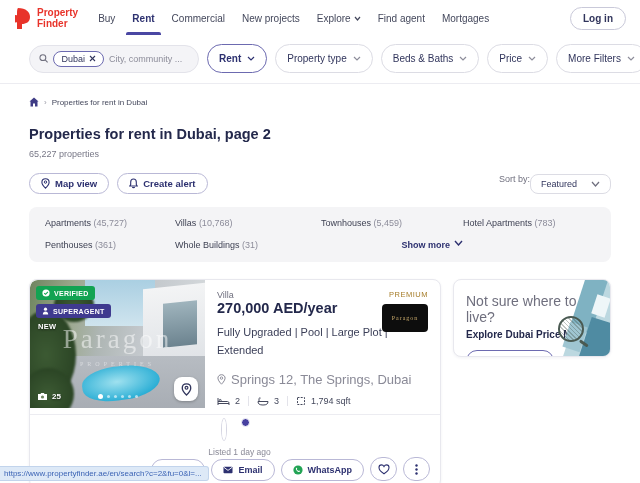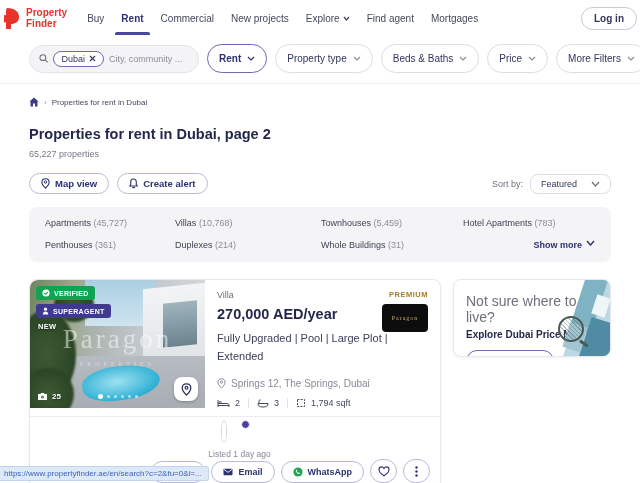--- a/index.html
+++ b/index.html
@@ -1,20 +1,20 @@
 <!DOCTYPE html>
 <html><head>
 <meta charset="utf-8">
 <style>
   * { margin:0; padding:0; box-sizing:border-box; }
   html,body { width:640px; height:483px; overflow:hidden; background:#fff;
     font-family:"Liberation Sans", sans-serif; color:#31355c; position:relative; }
 
   
-  .topbar { display:flex; align-items:center; height:37px; padding:0 3px; background:#fff; }
+  .topbar { display:flex; align-items:center; height:37px; padding:0 14px; background:#fff; }
   .logo { display:flex; align-items:center; gap:4px; cursor:pointer; }
   .logo-text { color:#e8332a; font-size:10px; font-weight:bold; line-height:1.05; }
   .main-nav { display:flex; align-items:center; gap:17px; margin-left:20px; }
   .nav-item { font-size:10px; color:#44485c; position:relative; padding:11px 0; cursor:pointer; display:flex; align-items:center; gap:3px; }
   .nav-item.active { color:#2d3170; font-weight:bold; }
   .nav-item.active::after { content:""; position:absolute; left:-6px; right:-6px; bottom:0; height:3px; background:#4a47a3; border-radius:2px 2px 0 0; }
   .login-btn { margin-left:auto; border:1px solid #c9c9d9; border-radius:14px; padding:5px 12px; font-size:10px; font-weight:bold; color:#31355c; background:#fff; cursor:pointer; }
 
   
   .search-row { display:flex; align-items:center; gap:8px; padding:7px 14px 10px 29px; border-bottom:1px solid #ececf1; }
@@ -27,21 +27,21 @@
 
   
   .main { padding:0 29px; }
   .breadcrumb { display:flex; align-items:center; gap:5px; margin-top:13px; font-size:8px; color:#44485c; }
   .crumb-sep { color:#9a9aa6; font-size:8px; }
   .page-title { font-size:14.5px; font-weight:bold; color:#23284b; margin-top:19px; }
   .prop-count { font-size:9px; color:#787887; margin-top:7px; }
 
   .toolbar { display:flex; align-items:center; gap:8px; margin-top:14px; }
   .pill-btn { display:flex; align-items:center; gap:5px; border:1px solid #b9b8d6; border-radius:14px; padding:4px 11px; font-size:9.5px; font-weight:bold; color:#2d3170; background:#fff; cursor:pointer; }
-  .sort-wrap { margin-left:auto; display:flex; align-items:center; gap:7px; }
+  .sort-wrap { margin-left:auto; display:flex; }
   .sort-label { font-size:9px; color:#6f6f7e; }
   .sort-select { display:flex; align-items:center; gap:14px; border:1px solid #dcdce4; border-radius:8px; padding:4px 10px; font-size:9px; color:#31355c; background:#fff; cursor:pointer; }
 
   .categories { margin-top:13px; background:#f4f4f6; border-radius:8px; padding:11px 16px 12px; display:grid; grid-template-columns:130px 146px 142px 1fr; row-gap:12px; font-size:9px; }
   .cat-item { cursor:pointer; }
   .cat-label { color:#3f4254; }
   .cat-count { color:#8c8c9a; }
   .show-more { justify-self:end; display:flex; align-items:flex-start; gap:4px; font-weight:bold; color:#2d3170; cursor:pointer; }
 
   
@@ -77,26 +77,26 @@
   .watermark-sub { position:absolute; left:0; right:0; top:63%; text-align:center; font-family:"Liberation Serif",serif; font-size:6px; color:rgba(255,255,255,.45); letter-spacing:4px; }
   .photo-count { position:absolute; left:7px; bottom:7px; display:flex; align-items:center; gap:4px; color:#fff; font-size:8px; font-weight:bold; text-shadow:0 1px 2px rgba(0,0,0,.5); }
   .dots { position:absolute; left:0; right:0; bottom:9px; display:flex; justify-content:center; gap:4px; }
   .dot { width:3px; height:3px; border-radius:50%; background:rgba(255,255,255,.6); }
   .dot.on { width:5px; height:5px; background:#fff; margin-top:-1px; }
   .map-pin-btn { position:absolute; right:7px; bottom:7px; width:24px; height:24px; background:#fff; border:none; border-radius:8px; display:flex; align-items:center; justify-content:center; cursor:pointer; box-shadow:0 1px 3px rgba(0,0,0,.25); }
 
   .card-info { flex:1; padding:10px 12px 8px; position:relative; }
   .type-row { display:flex; justify-content:space-between; align-items:flex-start; }
   .ptype { font-size:9px; color:#6f6f7e; }
-  .premium { font-size:7.5px; font-weight:bold; color:#a57c28; letter-spacing:.5px; }
-  .price { font-size:14.5px; font-weight:bold; color:#23284b; margin-top:6px; }
+  .premium { font-size:7.5px; font-weight:normal; color:#a57c28; letter-spacing:.5px; }
+  .price { font-size:14.5px; font-weight:bold; color:#23284b; }
   .agency-logo { position:absolute; right:12px; top:24px; width:46px; height:28px; border-radius:4px; display:flex; flex-direction:column; align-items:center; justify-content:center; }
   .agency-logo.dark { background:#0d0d0d; color:#c8a96a; font-family:"Liberation Serif",serif; font-size:6px; letter-spacing:1px; }
   .listing-title { font-size:11px; color:#3b3f58; margin-top:8px; max-width:196px; line-height:1.6; }
-  .loc-row { display:flex; align-items:center; gap:5px; margin-top:13px; font-size:10px; color:#8a8a97; }
+  .loc-row { display:flex; align-items:center; gap:5px; margin-top:13px; font-size:13px; color:#8a8a97; }
   .specs { display:flex; align-items:center; gap:8px; margin-top:9px; font-size:9px; color:#44485c; }
   .spec { display:flex; align-items:center; gap:5px; }
   .spec + .spec { border-left:1px solid #e3e3ea; padding-left:8px; }
 
   .card-footer { border-top:1px solid #ececf1; display:flex; align-items:center; padding:6px 10px;flex-direction:column; }
   .avatar-wrap { position:relative; width:26px; height:26px; }
   .avatar { width:26px; height:26px; border-radius:50%; background:radial-gradient(circle at 40% 35%,#d8b48e,#8a6547 70%,#5d4330); border:2px solid #fff; box-shadow:0 0 0 1px #d5d5e2; }
   .avatar-badge { position:absolute; right:-2px; top:-3px; width:9px; height:9px; border-radius:50%; background:#4740a0; border:1.5px solid #fff; }
   .listed { font-size:8.5px; color:#8a8a97; margin-left:9px; }
   .footer-actions { margin-left:auto; display:flex; align-items:flex-end; gap:6px; }
@@ -241,21 +241,20 @@
       </div>
     </div>
   </div>
 
   <div class="categories">
     <span class="cat-item"><span class="cat-label">Apartments</span> <span class="cat-count">(45,727)</span></span>
     <span class="cat-item"><span class="cat-label">Villas</span> <span class="cat-count">(10,768)</span></span>
     <span class="cat-item"><span class="cat-label">Townhouses</span> <span class="cat-count">(5,459)</span></span>
     <span class="cat-item"><span class="cat-label">Hotel Apartments</span> <span class="cat-count">(783)</span></span>
     <span class="cat-item"><span class="cat-label">Penthouses</span> <span class="cat-count">(361)</span></span>
-    <span class="cat-item"><span class="cat-label">Duplexes</span> <span class="cat-count">(214)</span></span>
     <span class="cat-item"><span class="cat-label">Whole Buildings</span> <span class="cat-count">(31)</span></span>
     <span class="show-more">
       <span>Show more</span>
       <svg width="9" height="6" viewBox="0 0 9 6">
           <polyline points="1,1 4.5,5 8,1" fill="none" stroke="#2d3170" stroke-width="1.4"></polyline>
         </svg>
     </span>
   </div>
 
   <div class="content-row">

